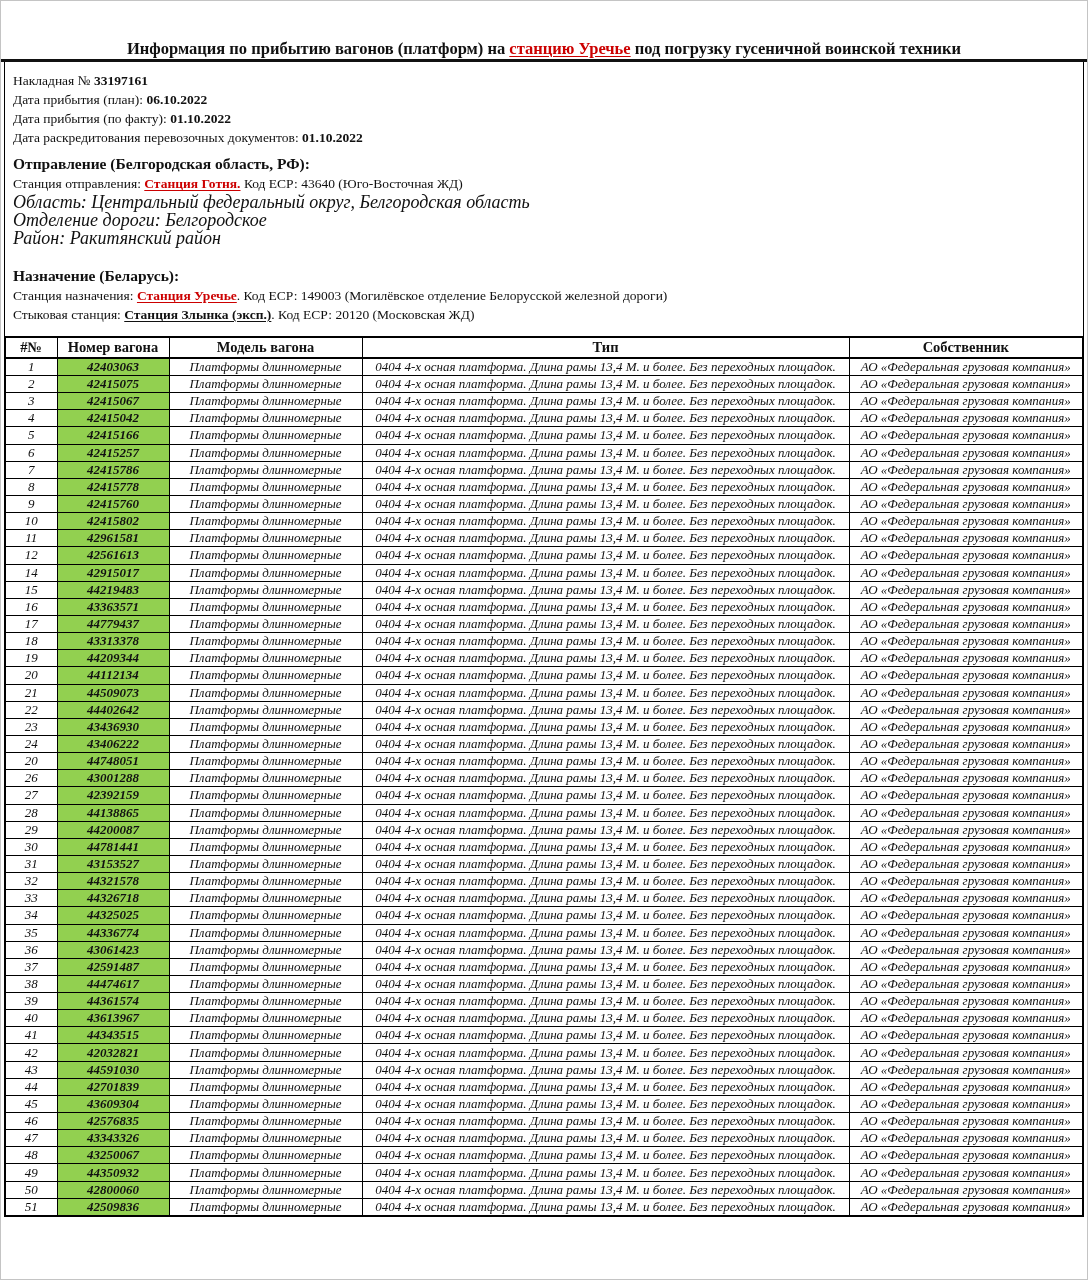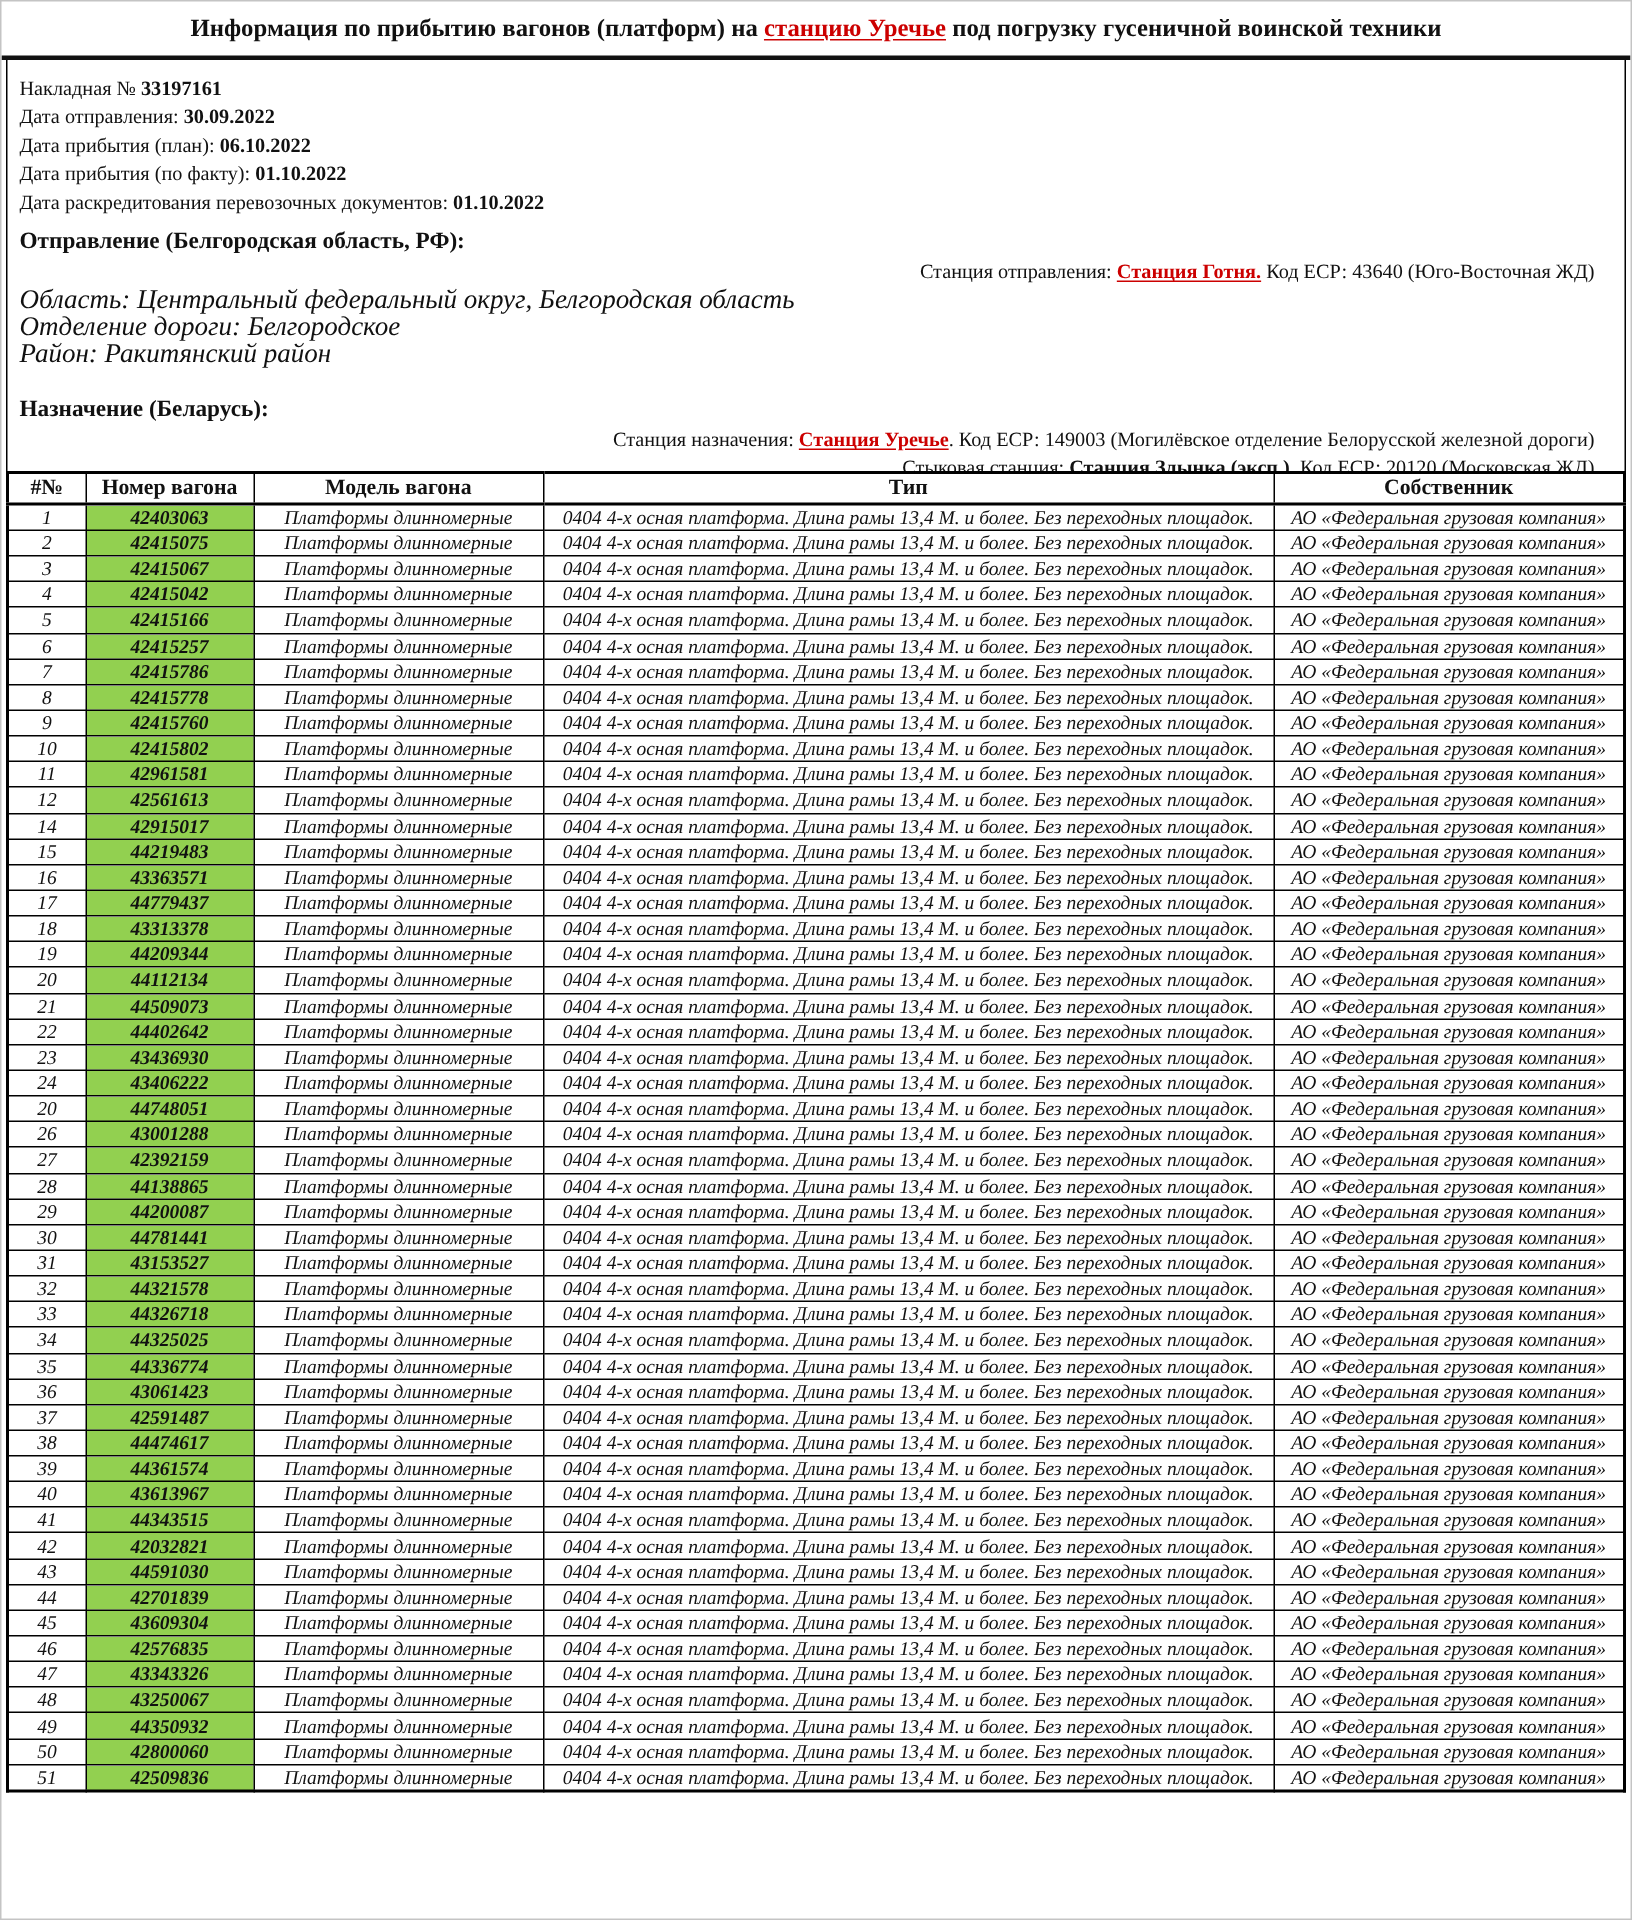--- a/index.html
+++ b/index.html
@@ -13,23 +13,23 @@
     width: 1088px;
     height: 1280px;
     background: #ffffff;
     color: var(--ink);
     font-family: "Liberation Serif", "DejaVu Serif", serif;
     border: 1px solid #c4c4c4;
     overflow: hidden;
   }
   
   .title-block {
-    height: 36px;
+    height: 58px;
     display: flex;
-    align-items: center;
+    align-items: flex-end;
     justify-content: center;
     padding: 0 40px;
   }
   .title-block h1 {
     font-size: 16.5px;
     font-weight: bold;
     text-align: center;
     line-height: 1.2;
   }
   .title-highlight {
@@ -52,21 +52,21 @@
     overflow: hidden;
   }
   .info-line { font-size: 13.5px; line-height: 19px; }
   .info-line .val { font-weight: bold; }
   .section-heading {
     font-size: 15.5px;
     font-weight: bold;
     line-height: 20px;
     margin-top: 7px;
   }
-  .station-line { font-size: 13.5px; line-height: 19px; text-align: right; }
+  .station-line { font-size: 13.5px; line-height: 19px; }
   .station-red {
     color: var(--accent-red);
     font-weight: bold;
     text-decoration: underline;
     text-underline-offset: 2px;
   }
   .station-black {
     font-weight: bold;
     text-decoration: underline;
     text-underline-offset: 2px;
@@ -111,21 +111,20 @@
 <body>
 
 <div class="title-block">
   <h1><span>Информация по прибытию вагонов (платформ) на </span><span class="title-highlight">станцию Уречье</span><span> под погрузку гусеничной воинской техники</span></h1>
 </div>
 <div class="divider"></div>
 
 <div class="info-box">
 
   <p class="info-line"><span>Накладная № </span><span class="val">33197161</span></p>
-  <p class="info-line"><span>Дата отправления: </span><span class="val">30.09.2022</span></p>
   <p class="info-line"><span>Дата прибытия (план): </span><span class="val">06.10.2022</span></p>
   <p class="info-line"><span>Дата прибытия (по факту): </span><span class="val">01.10.2022</span></p>
   <p class="info-line"><span>Дата раскредитования перевозочных документов: </span><span class="val">01.10.2022</span></p>
 
   <h2 class="section-heading">Отправление (Белгородская область, РФ):</h2>
   <p class="station-line"><span>Станция отправления: </span><span class="station-red">Станция Готня.</span><span> Код ЕСР: 43640 (Юго-Восточная ЖД)</span></p>
   <p class="detail-line">Область: Центральный федеральный округ, Белгородская область</p>
   <p class="detail-line">Отделение дороги: Белгородское</p>
   <p class="detail-line">Район: Ракитянский район</p>
 

